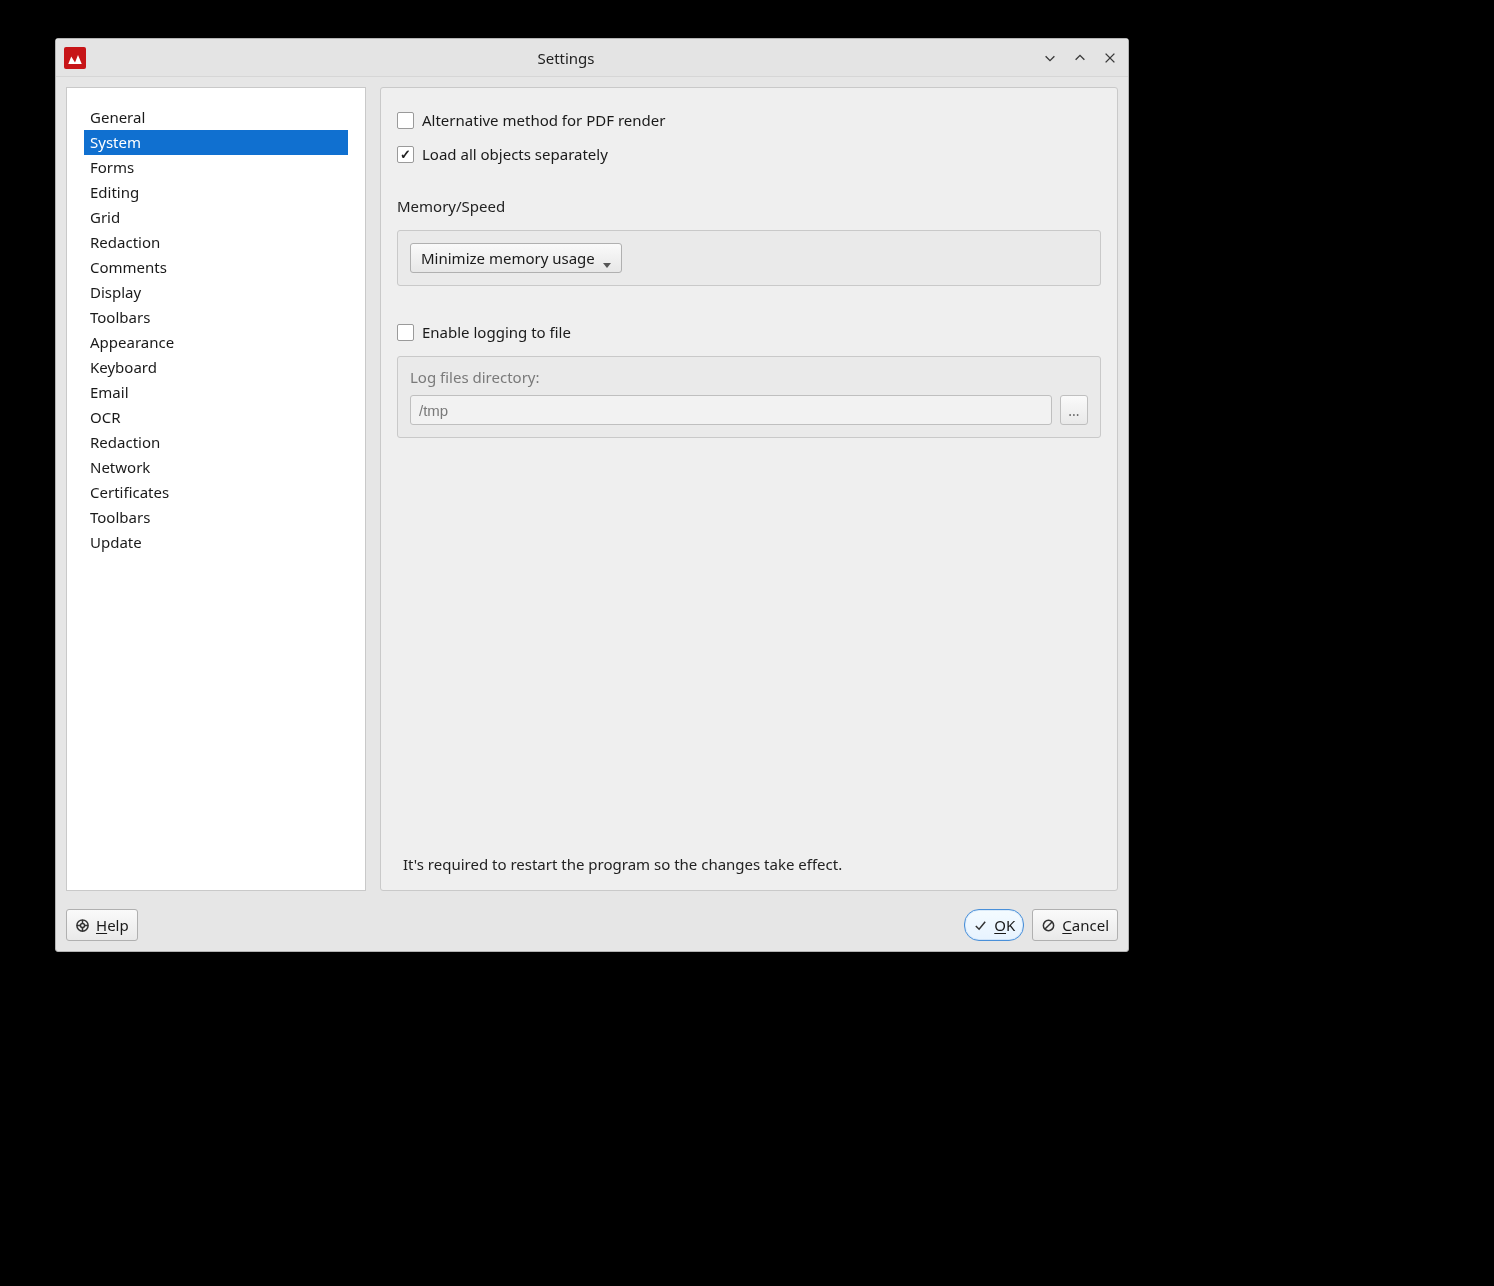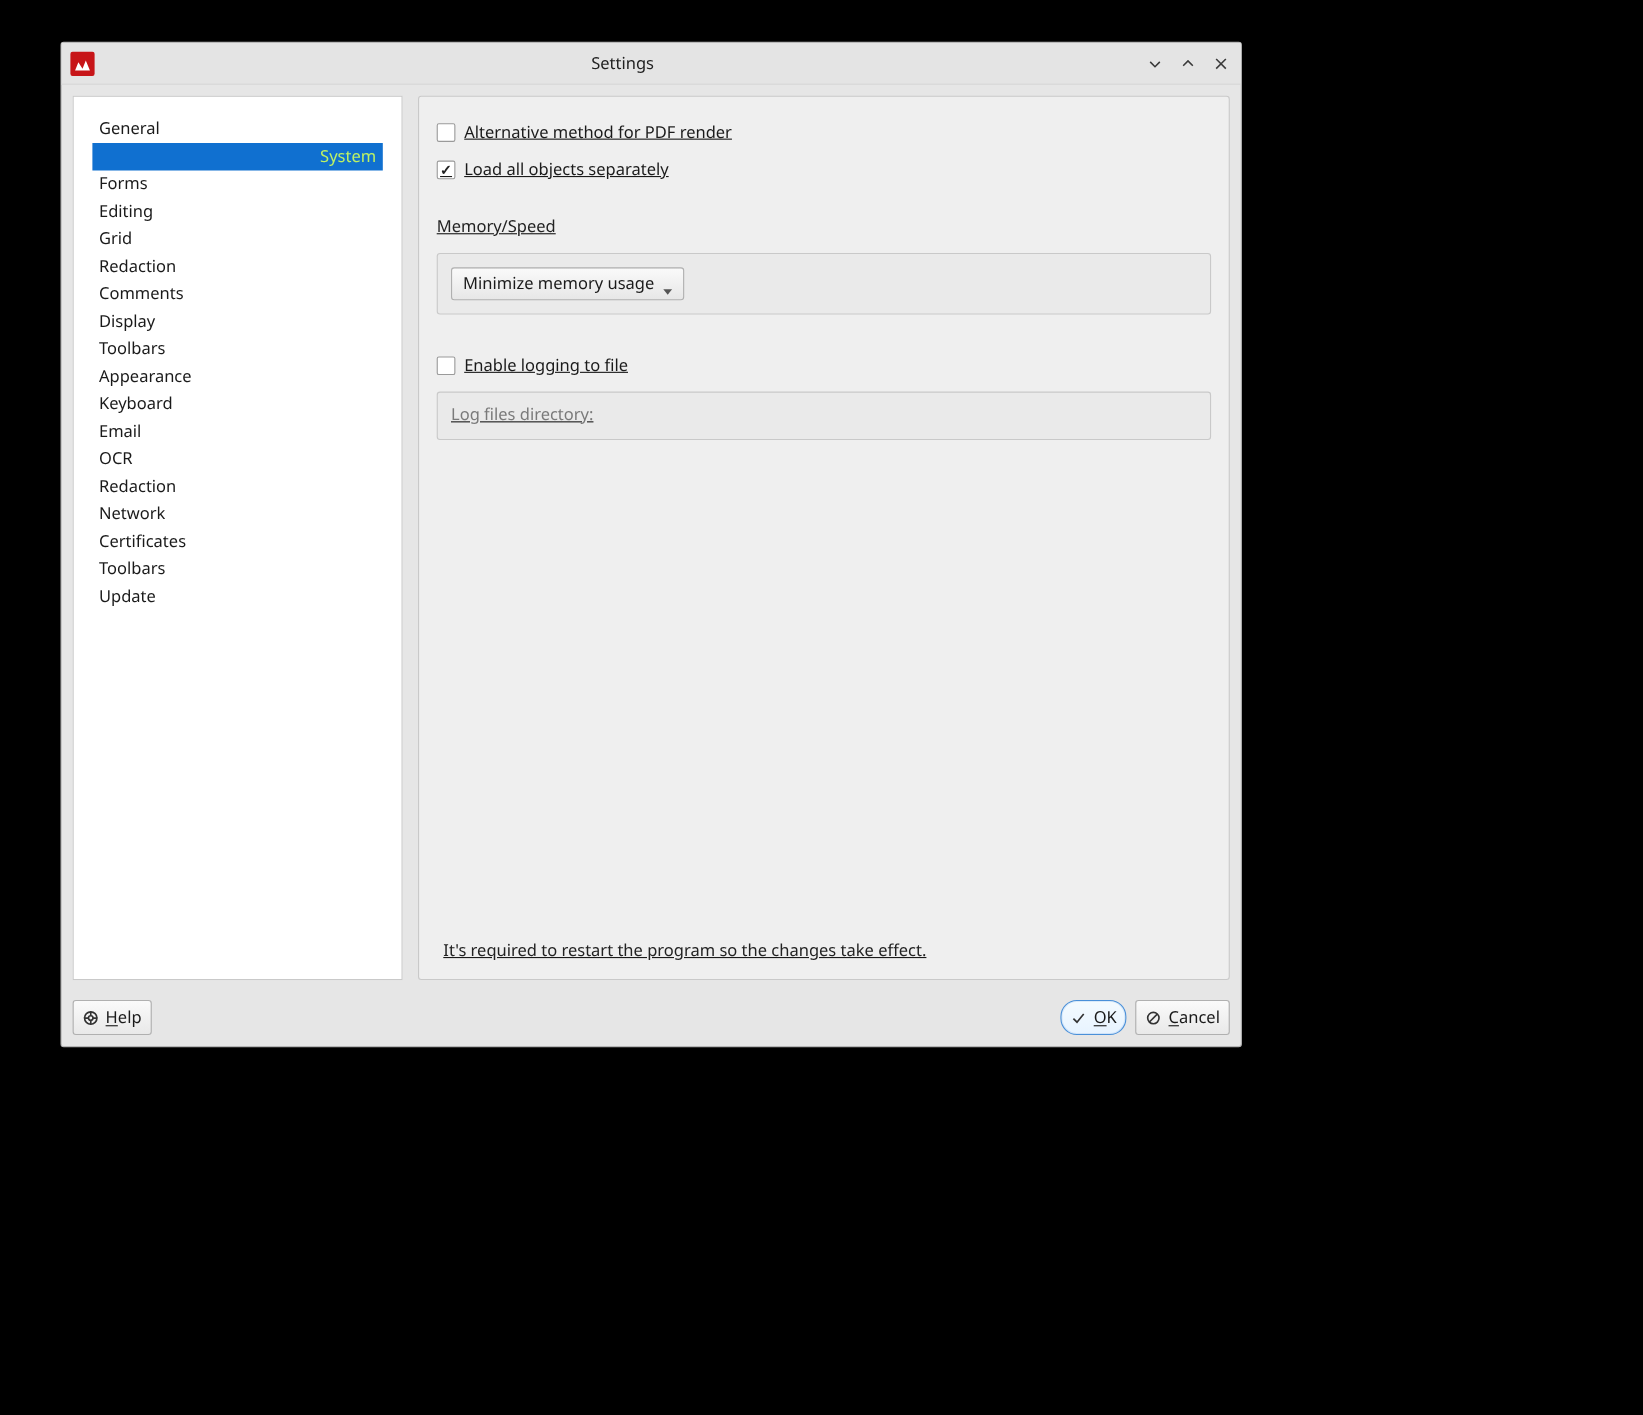--- a/index.html
+++ b/index.html
@@ -78,30 +78,28 @@
   .sidebar-item {
     padding: 1px 6px;
     font-size: 15px;
     line-height: 23px;
     color: #1a1a1a;
     cursor: default;
     user-select: none;
   }
   .sidebar-item.selected {
     background: #1070d0;
-    color: #bef264;
-    text-align: right;
+    color: #ffffff;
   }
 
   .content {
     flex: 1;
     display: flex;
     flex-direction: column;
     min-width: 0;
-    text-decoration: underline;
   }
   .content-panel {
     flex: 1;
     border: 1px solid #c9c9c9;
     background: #efefef;
     border-radius: 3px;
     padding: 22px 16px 14px 16px;
     display: flex;
     flex-direction: column;
     gap: 14px;
@@ -299,20 +297,26 @@
           </div>
         </div>
 
         <div class="checkbox-row" style="margin-top:22px">
           <div class="checkbox"></div>
           <span>Enable logging to file</span>
         </div>
 
         <div class="log-box">
           <div class="label">Log files directory:</div>
+          <div class="log-row">
+            <input class="log-input" type="text" disabled="" value="/tmp" style="">
+            <div class="log-browse">
+              <span>...</span>
+            </div>
+          </div>
         </div>
 
         <div class="spacer"></div>
         <div class="restart-note">It's required to restart the program so the changes take effect.</div>
       </div>
     </div>
   </div>
 
   <div class="footer">
     <div class="btn">

